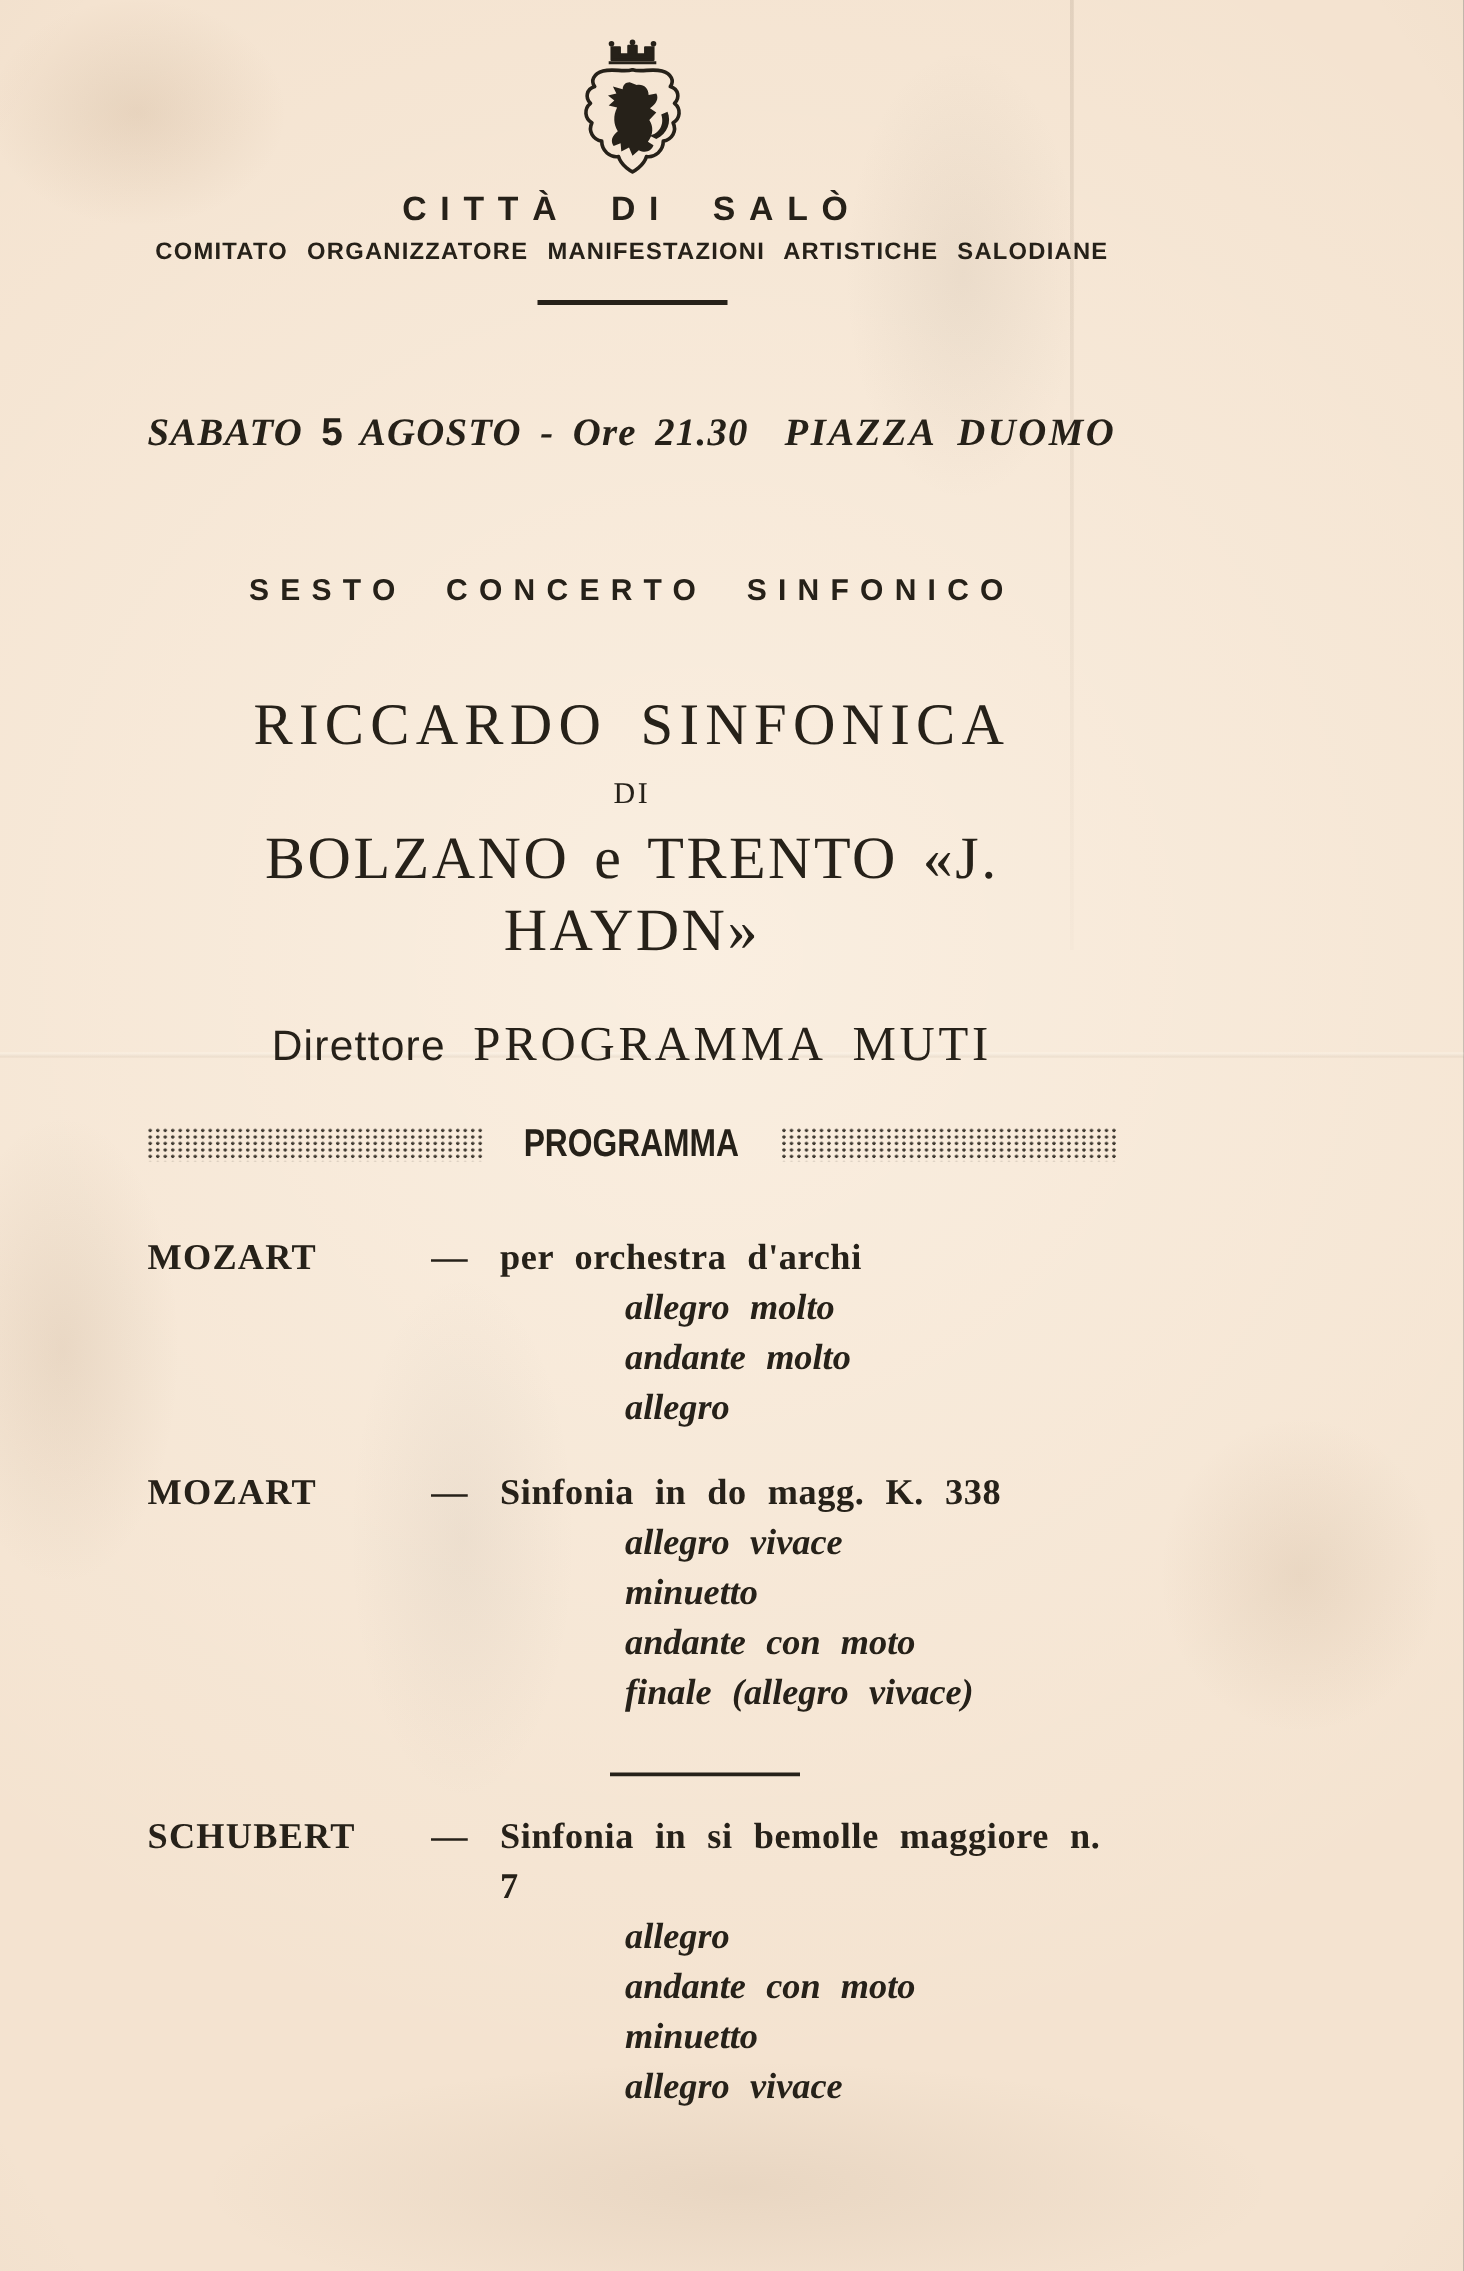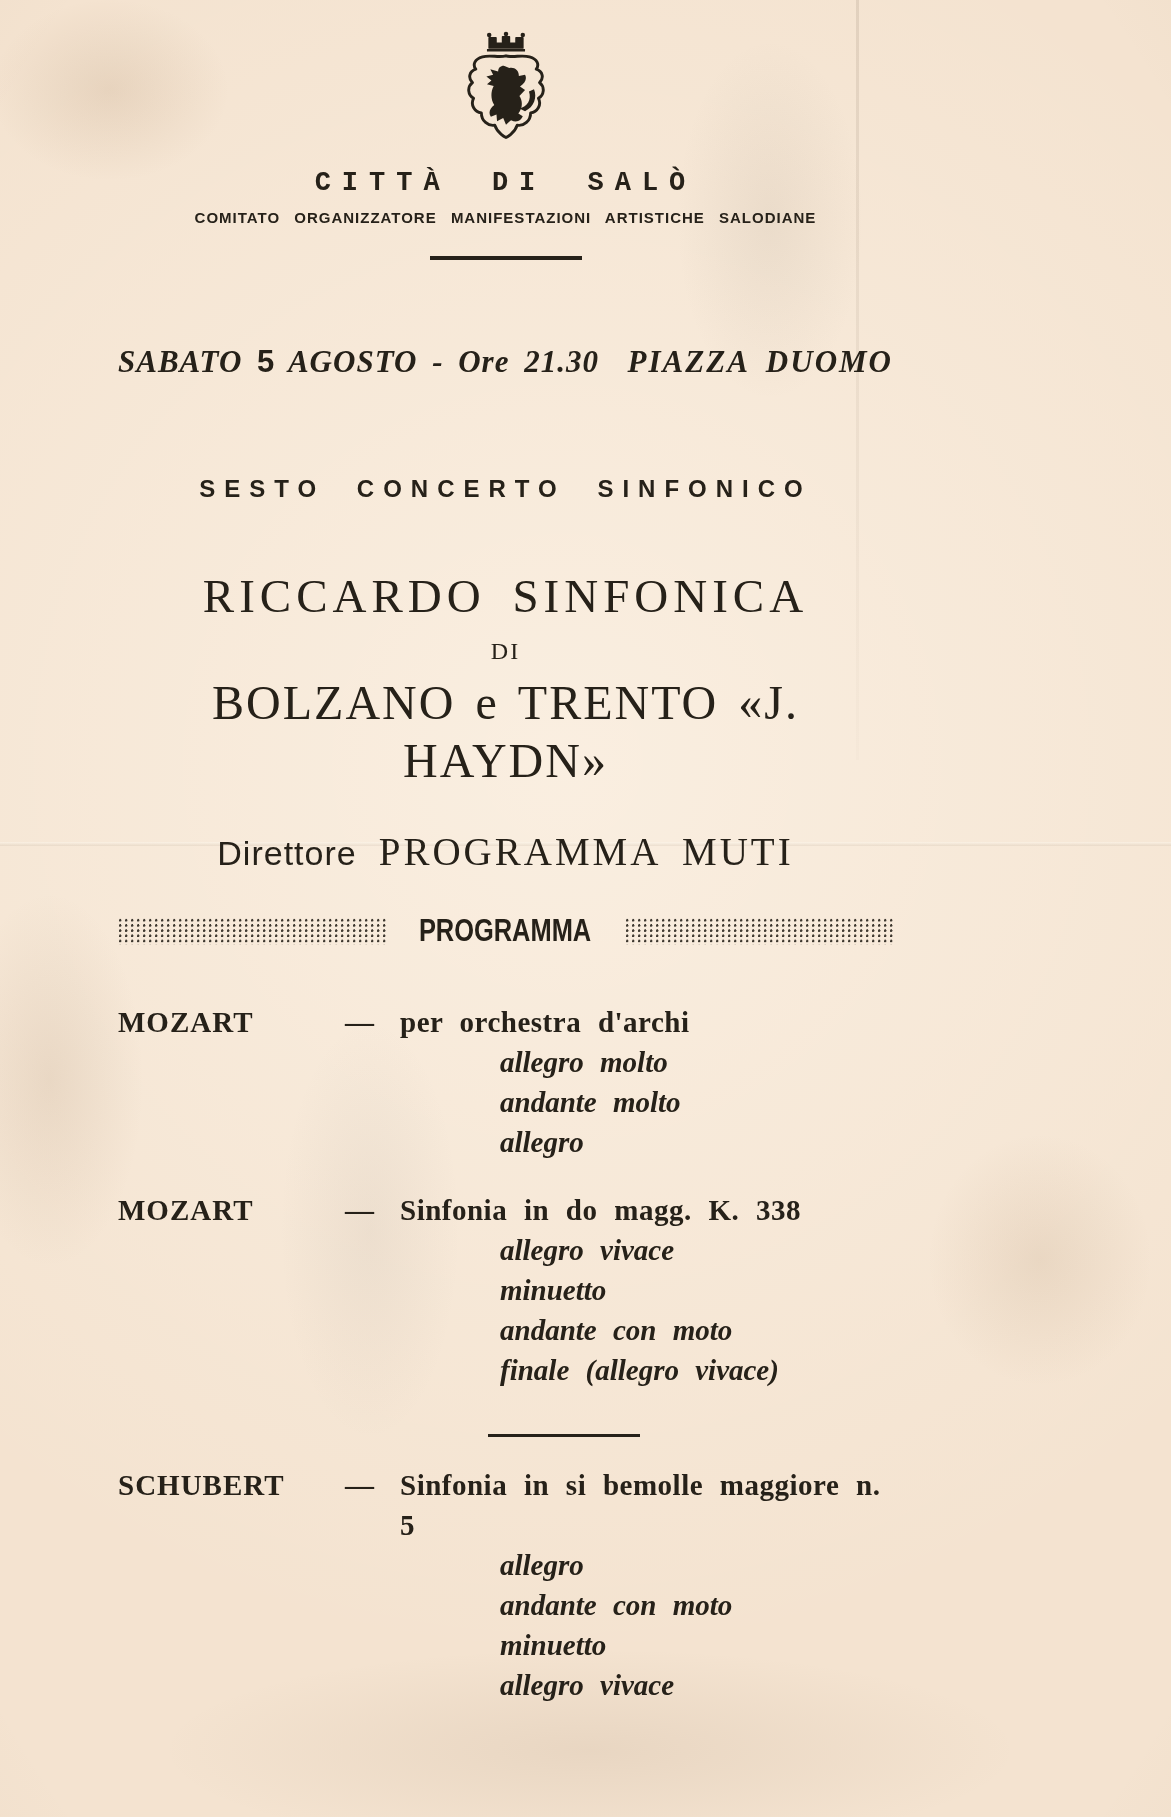--- a/index.html
+++ b/index.html
@@ -34,27 +34,27 @@
   .crease-v{position:absolute;left:856px;top:0;width:3px;height:760px;pointer-events:none;
     background:linear-gradient(to bottom,rgba(110,90,70,.14),rgba(110,90,70,.02));}
   .crease-h{position:absolute;left:0;top:842px;width:1171px;height:4px;pointer-events:none;
     background:linear-gradient(to bottom,rgba(255,250,240,.5),rgba(120,95,70,.10));}
 
   .content{position:relative;width:775px;margin:0 0 0 118px;padding-top:26px;}
 
   
   .crest{display:block;margin:4px auto 0;width:104px;height:112px;}
   .city-title{
-    margin-top:24px;text-align:center;
-    font-family:Liberation Mono, monospace;font-weight:bold;font-size:27px;line-height:34px;
+    margin-top:8px;text-align:center;
+    font-family:Liberation Sans, sans-serif;font-weight:bold;font-size:27px;line-height:34px;
     letter-spacing:11px;word-spacing:14px;
   }
   .committee{
     margin-top:6px;text-align:center;
-    font-family:var(--sans);font-weight:bold;font-size:15px;line-height:24px;
+    font-family:var(--sans);font-weight:bold;font-size:19px;line-height:24px;
     letter-spacing:1px;word-spacing:9px;
   }
   .rule-1{width:152px;height:4px;background:var(--ink);margin:26px auto 0;}
 
   
   .event-row{
     margin-top:84px;display:flex;justify-content:space-between;align-items:baseline;
     font-family:var(--serif);font-weight:bold;font-style:italic;font-size:31px;line-height:36px;
   }
   .event-date{letter-spacing:1px;word-spacing:6px;}
@@ -210,21 +210,21 @@
             <div class="prog-move">minuetto</div>
             <div class="prog-move">andante con moto</div>
             <div class="prog-move">finale (allegro vivace)</div>
           </div>
         </div>
         <div class="rule-2"></div>
         <div class="prog-item">
           <div class="prog-composer">SCHUBERT</div>
           <div class="prog-dash">—</div>
           <div class="prog-body">
-            <div class="prog-title">Sinfonia in si bemolle maggiore n. 5</div>
+            <div class="prog-title">Sinfonia in si bemolle maggiore n. 7</div>
             <div class="prog-move">allegro</div>
             <div class="prog-move">andante con moto</div>
             <div class="prog-move">minuetto</div>
             <div class="prog-move">allegro vivace</div>
           </div>
         </div>
       </div>
   </div>
 
 </div>

